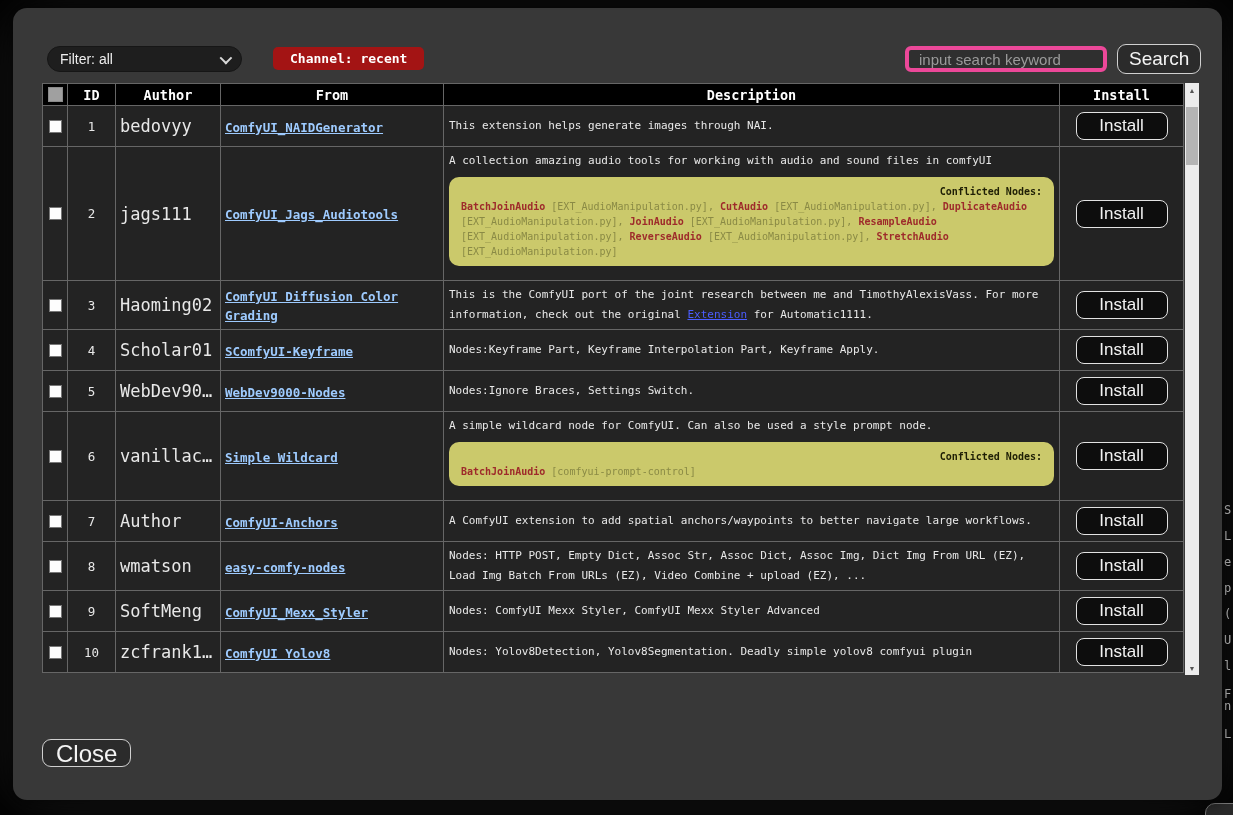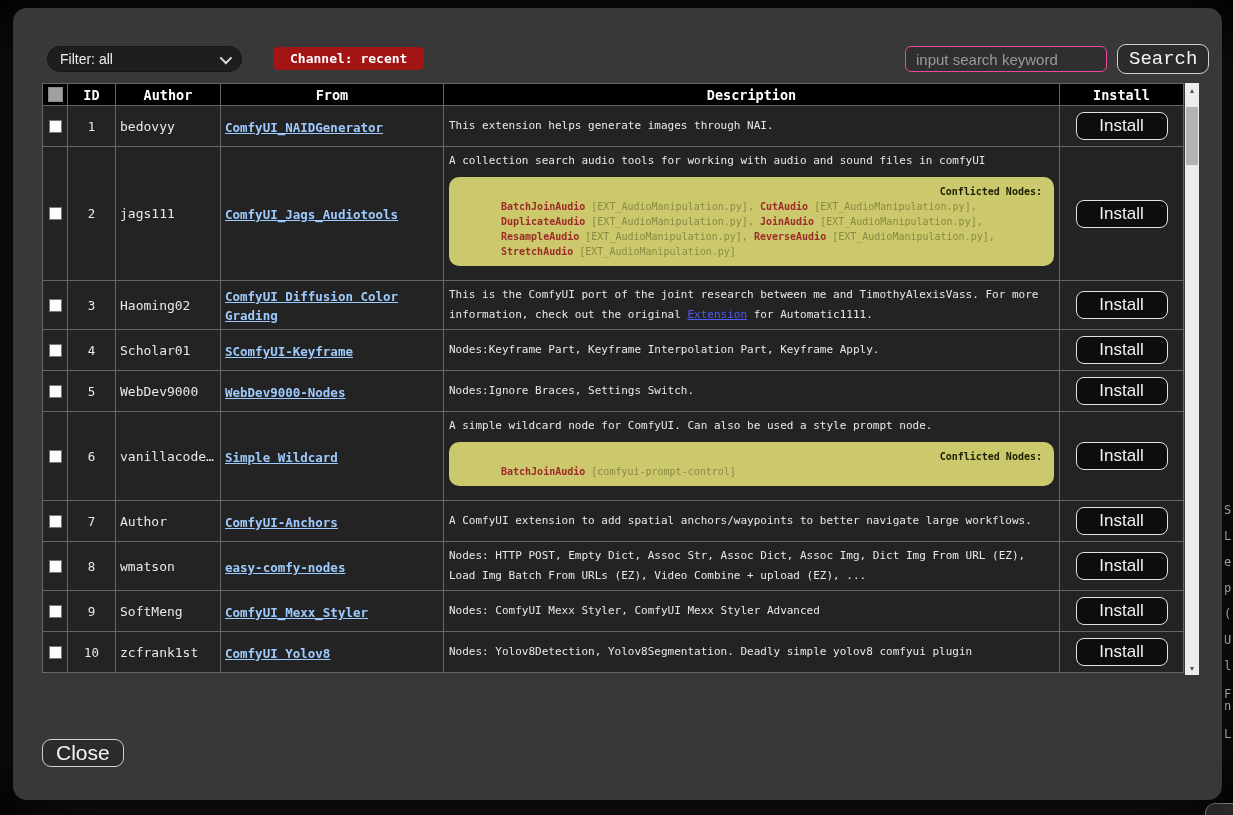--- a/index.html
+++ b/index.html
@@ -19,50 +19,50 @@
                  background:#1e1e1e;border:1px solid #161616;border-radius:14px;
                  display:flex;align-items:center;justify-content:space-between;
                  padding:0 12px;box-sizing:border-box;color:#ececec;font-size:14px;cursor:pointer;}
   .chev{width:7px;height:7px;border-right:2px solid #d8d8d8;border-bottom:2px solid #d8d8d8;
         transform:rotate(45deg) translateY(-2px);}
   .channel-badge{position:absolute;left:248px;top:39px;height:23px;padding:0 17px;
                  background:var(--accent-red,#a31414);border-radius:5px;color:#fff;
                  display:flex;align-items:center;
                  font:bold 13px "DejaVu Sans Mono",monospace;cursor:pointer;margin-left:12px;}
   .search-input{position:absolute;left:892px;top:38px;width:202px;height:26px;
-                box-sizing:border-box;background:#2f2f2f;border:1px solid #ec4899;
+                box-sizing:border-box;background:#2f2f2f;border:4px solid #ec4899;
                 border-radius:6px;color:#ddd;padding:0 10px;font-size:15px;outline:none;}
   .search-input::placeholder{color:#9a9a9a;}
   .btn{background:#2b2b2b;border:1px solid #d0d0d0;border-radius:9px;color:#f4f4f4;
        cursor:pointer;font-family:"Liberation Sans",sans-serif;}
-  .search-btn{position:absolute;left:1104px;top:36px;height:30px;padding:0 11px;font-size:19px;font-family:Liberation Mono, monospace;}
-  .close-btn{position:absolute;left:29px;top:731px;height:28px;padding:0 13px;font-size:21px;}
+  .search-btn{position:absolute;left:1104px;top:36px;height:30px;padding:0 11px;font-size:19px;}
+  .close-btn{position:absolute;left:29px;top:731px;height:28px;padding:0 13px;font-size:24px;}
   
   .table-zone{position:absolute;left:29px;top:75px;display:flex;border-radius:24px;}
   .table-clip{width:1143px;height:592px;overflow:hidden;}
   table{border-collapse:collapse;table-layout:fixed;width:1141px;
         font-family:"DejaVu Sans Mono",monospace;color:#e8e8e8;}
   th,td{border:1px solid #666;}
   thead tr{height:22px;}
   th{background:#000;font-weight:bold;font-size:13.5px;padding:0;color:#fff;}
   tbody tr{height:35px;}
   td{background:#232323;padding:2px 4px;vertical-align:middle;}
   .c-id{text-align:center;font-size:12.5px;}
-  .c-author{font-size:13px;padding-left:4px;}
+  .c-author{font-size:17px;padding-left:4px;}
   .trunc{display:block;max-width:97px;overflow:hidden;text-overflow:ellipsis;white-space:nowrap;}
   .c-name{}
   .name-link{color:var(--link-blue,#9ecbff);font-weight:bold;font-size:12.5px;
              text-decoration:underline;cursor:pointer;}
   .c-desc{padding:4px 5px;}
   .desc{font-size:11px;line-height:20px;}
   .dlink{color:var(--ext-link-blue,#4b5dff);text-decoration:underline;cursor:pointer;}
   .conflict{background:var(--conflict-bg,#cbc96b);border-radius:10px;padding:7px 12px;
             margin:6px 0 10px;}
   .c-title{font:bold 10px "DejaVu Sans Mono",monospace;color:#1f1f05;line-height:15px;text-align:right;}
-  .c-body{font:10px "DejaVu Sans Mono",monospace;color:#8a8a45;line-height:15px;margin-left:40px;}
+  .c-body{font:10px "DejaVu Sans Mono",monospace;color:#8a8a45;line-height:15px;}
   .c-node{color:var(--conflict-red,#9e2b2b);font-weight:bold;}
   .c-src{color:#8a8a45;}
   .c-install{text-align:center;}
   .install-btn{display:block;margin:4px auto;width:92px;height:28px;background:#0d0d0d;
                border:1.5px solid #e2e2e2;border-radius:8px;color:#f2f2f2;font-size:17px;
                font-family:"Liberation Sans",sans-serif;cursor:pointer;}
   input[type=checkbox]{appearance:none;-webkit-appearance:none;width:13px;height:13px;
                background:#fdfdfd;border:1px solid #777;display:block;margin:0 auto;cursor:pointer;}
   .hdrcb{width:13px;height:13px;background:#a0a0a0;border:1px solid #8a8a8a;margin:0 auto;cursor:pointer;}
   
@@ -147,21 +147,21 @@
               <tr>
                 <td class="c-check">
                   <input type="checkbox" style="">
                 </td>
                 <td class="c-id">2</td>
                 <td class="c-author">
                   <span class="trunc">jags111</span>
                 </td>
                 <td class="c-name"><span class="name-link">ComfyUI_Jags_Audiotools</span></td>
                 <td class="c-desc">
-                  <div class="desc">A collection search audio tools for working with audio and sound files in comfyUI</div>
+                  <div class="desc">A collection amazing audio tools for working with audio and sound files in comfyUI</div>
                   <div class="conflict">
                     <div class="c-title">Conflicted Nodes:</div>
                     <div class="c-body"><b class="c-node">BatchJoinAudio</b> <span class="c-src">[EXT_AudioManipulation.py]</span>, <b class="c-node">CutAudio</b> <span class="c-src">[EXT_AudioManipulation.py]</span>, <b class="c-node">DuplicateAudio</b> <span class="c-src">[EXT_AudioManipulation.py]</span>, <b class="c-node">JoinAudio</b> <span class="c-src">[EXT_AudioManipulation.py]</span>, <b class="c-node">ResampleAudio</b> <span class="c-src">[EXT_AudioManipulation.py]</span>, <b class="c-node">ReverseAudio</b> <span class="c-src">[EXT_AudioManipulation.py]</span>, <b class="c-node">StretchAudio</b> <span class="c-src">[EXT_AudioManipulation.py]</span></div>
                   </div>
                 </td>
                 <td class="c-install">
                   <button class="install-btn">Install</button>
                 </td>
               </tr>
               <tr>

